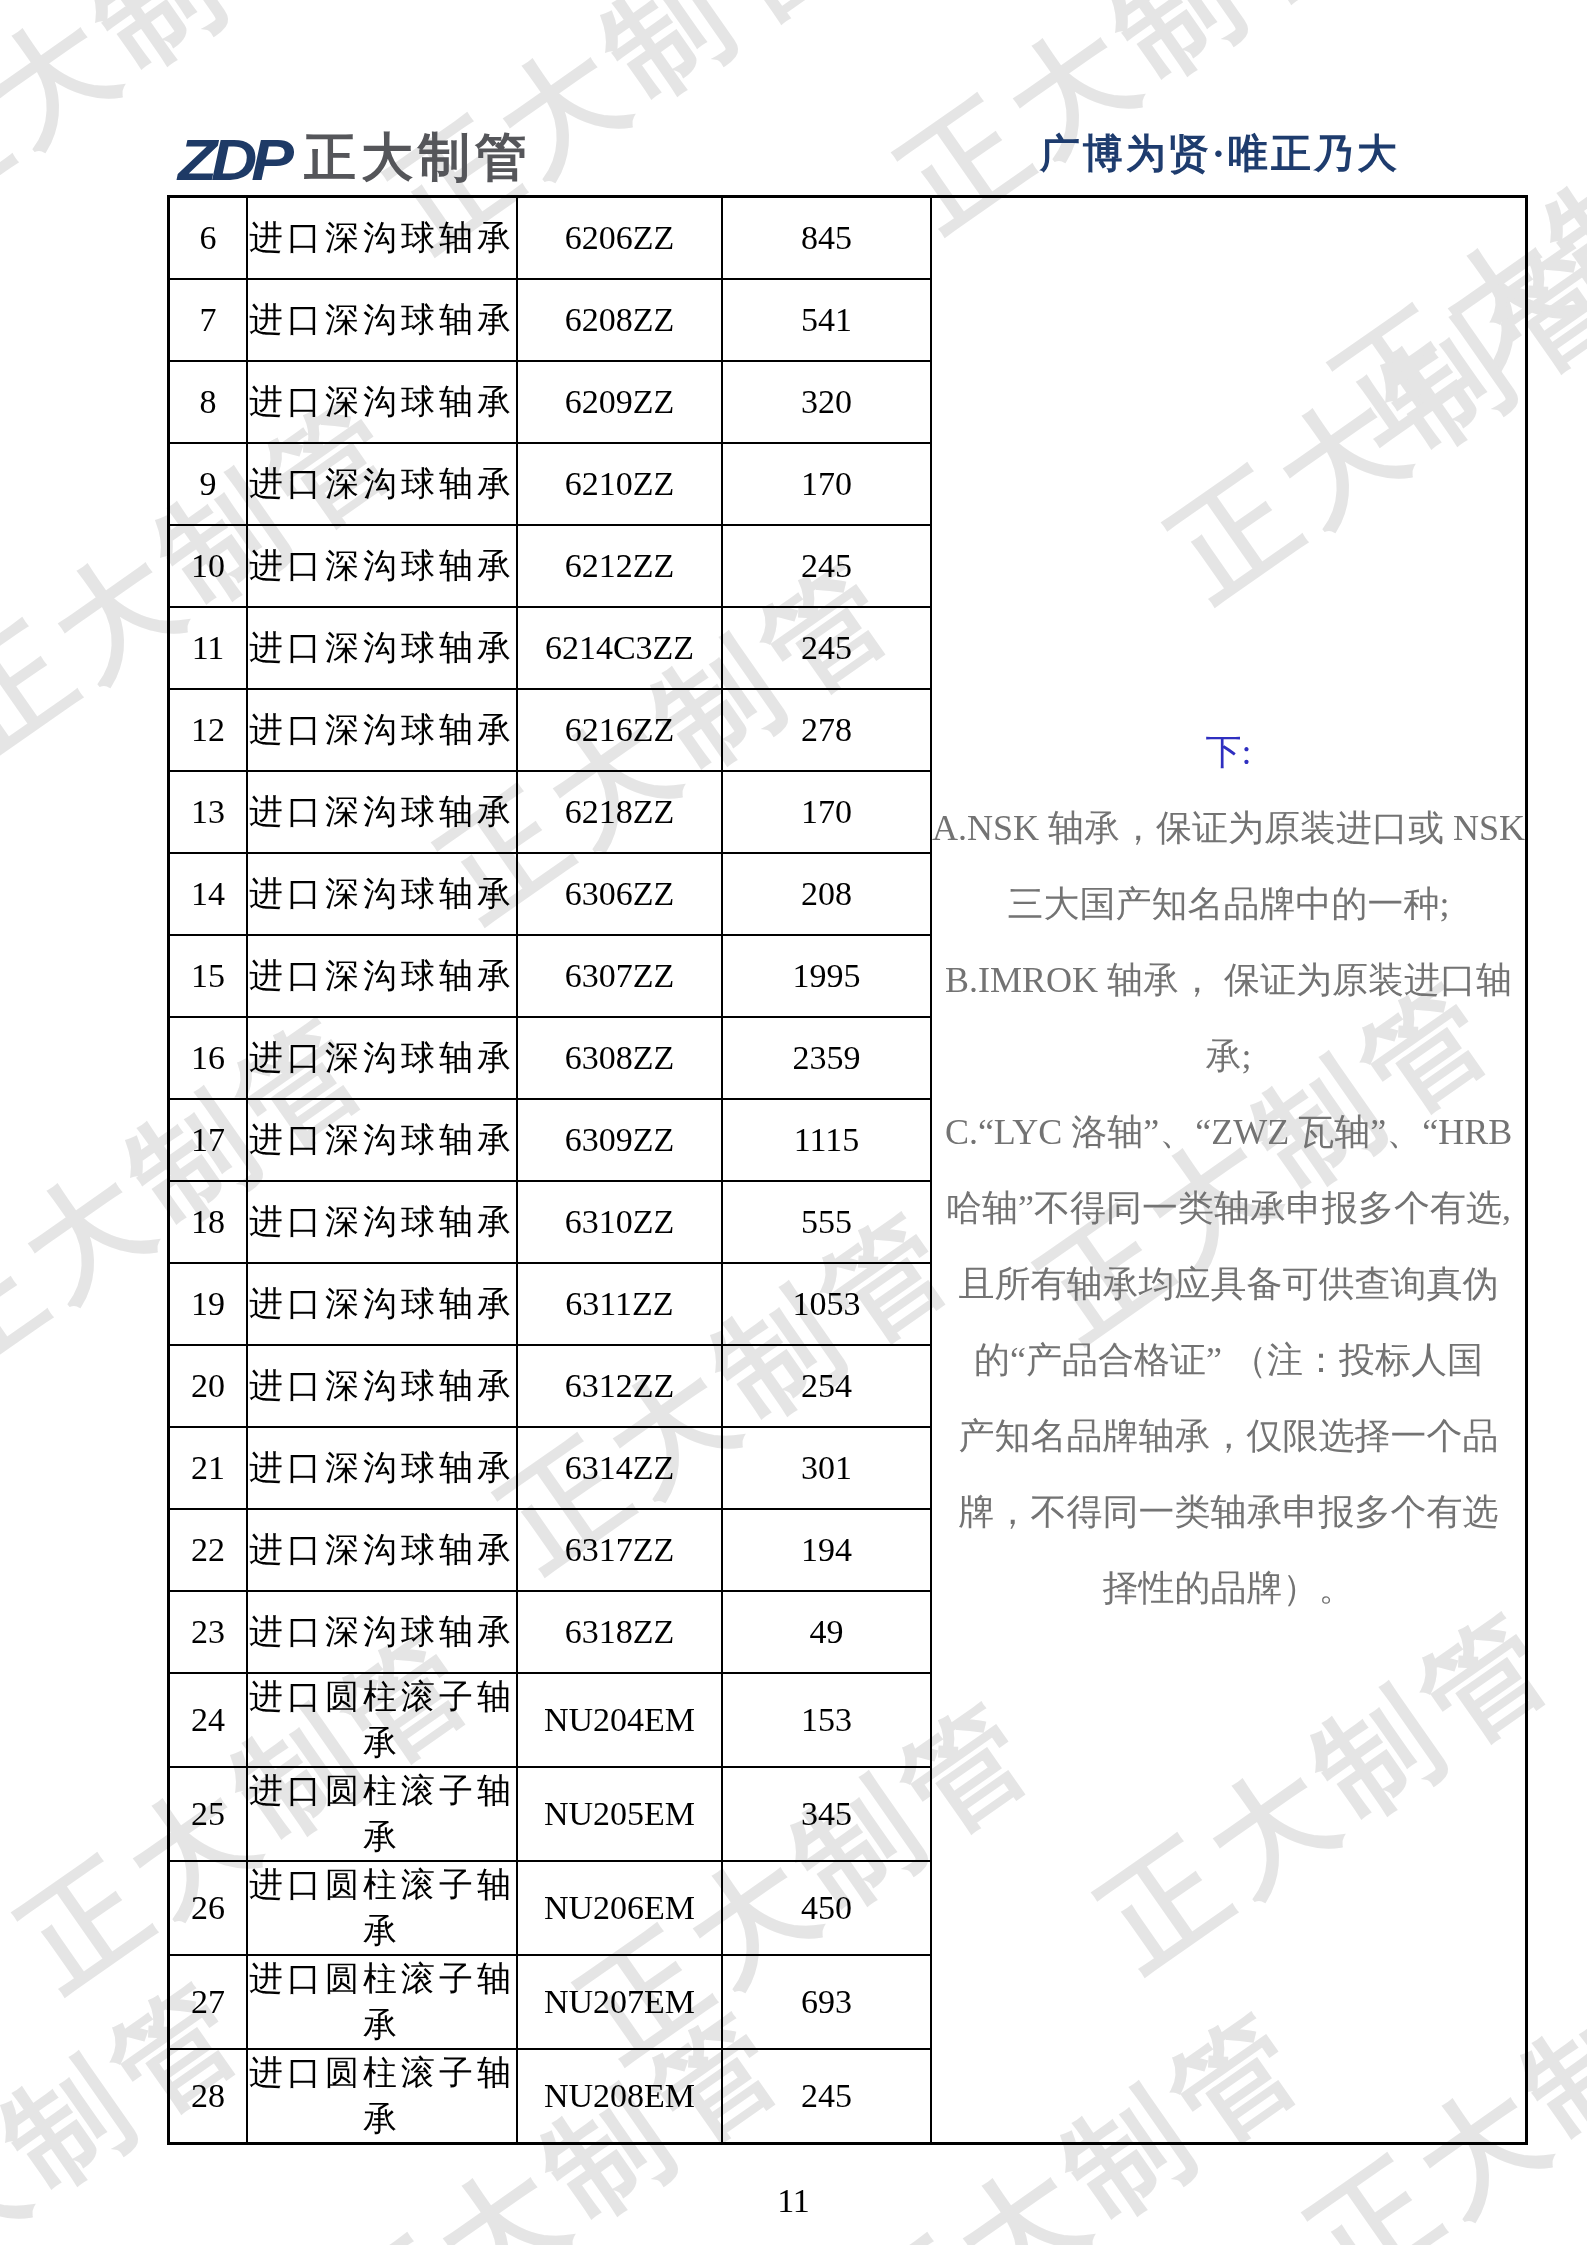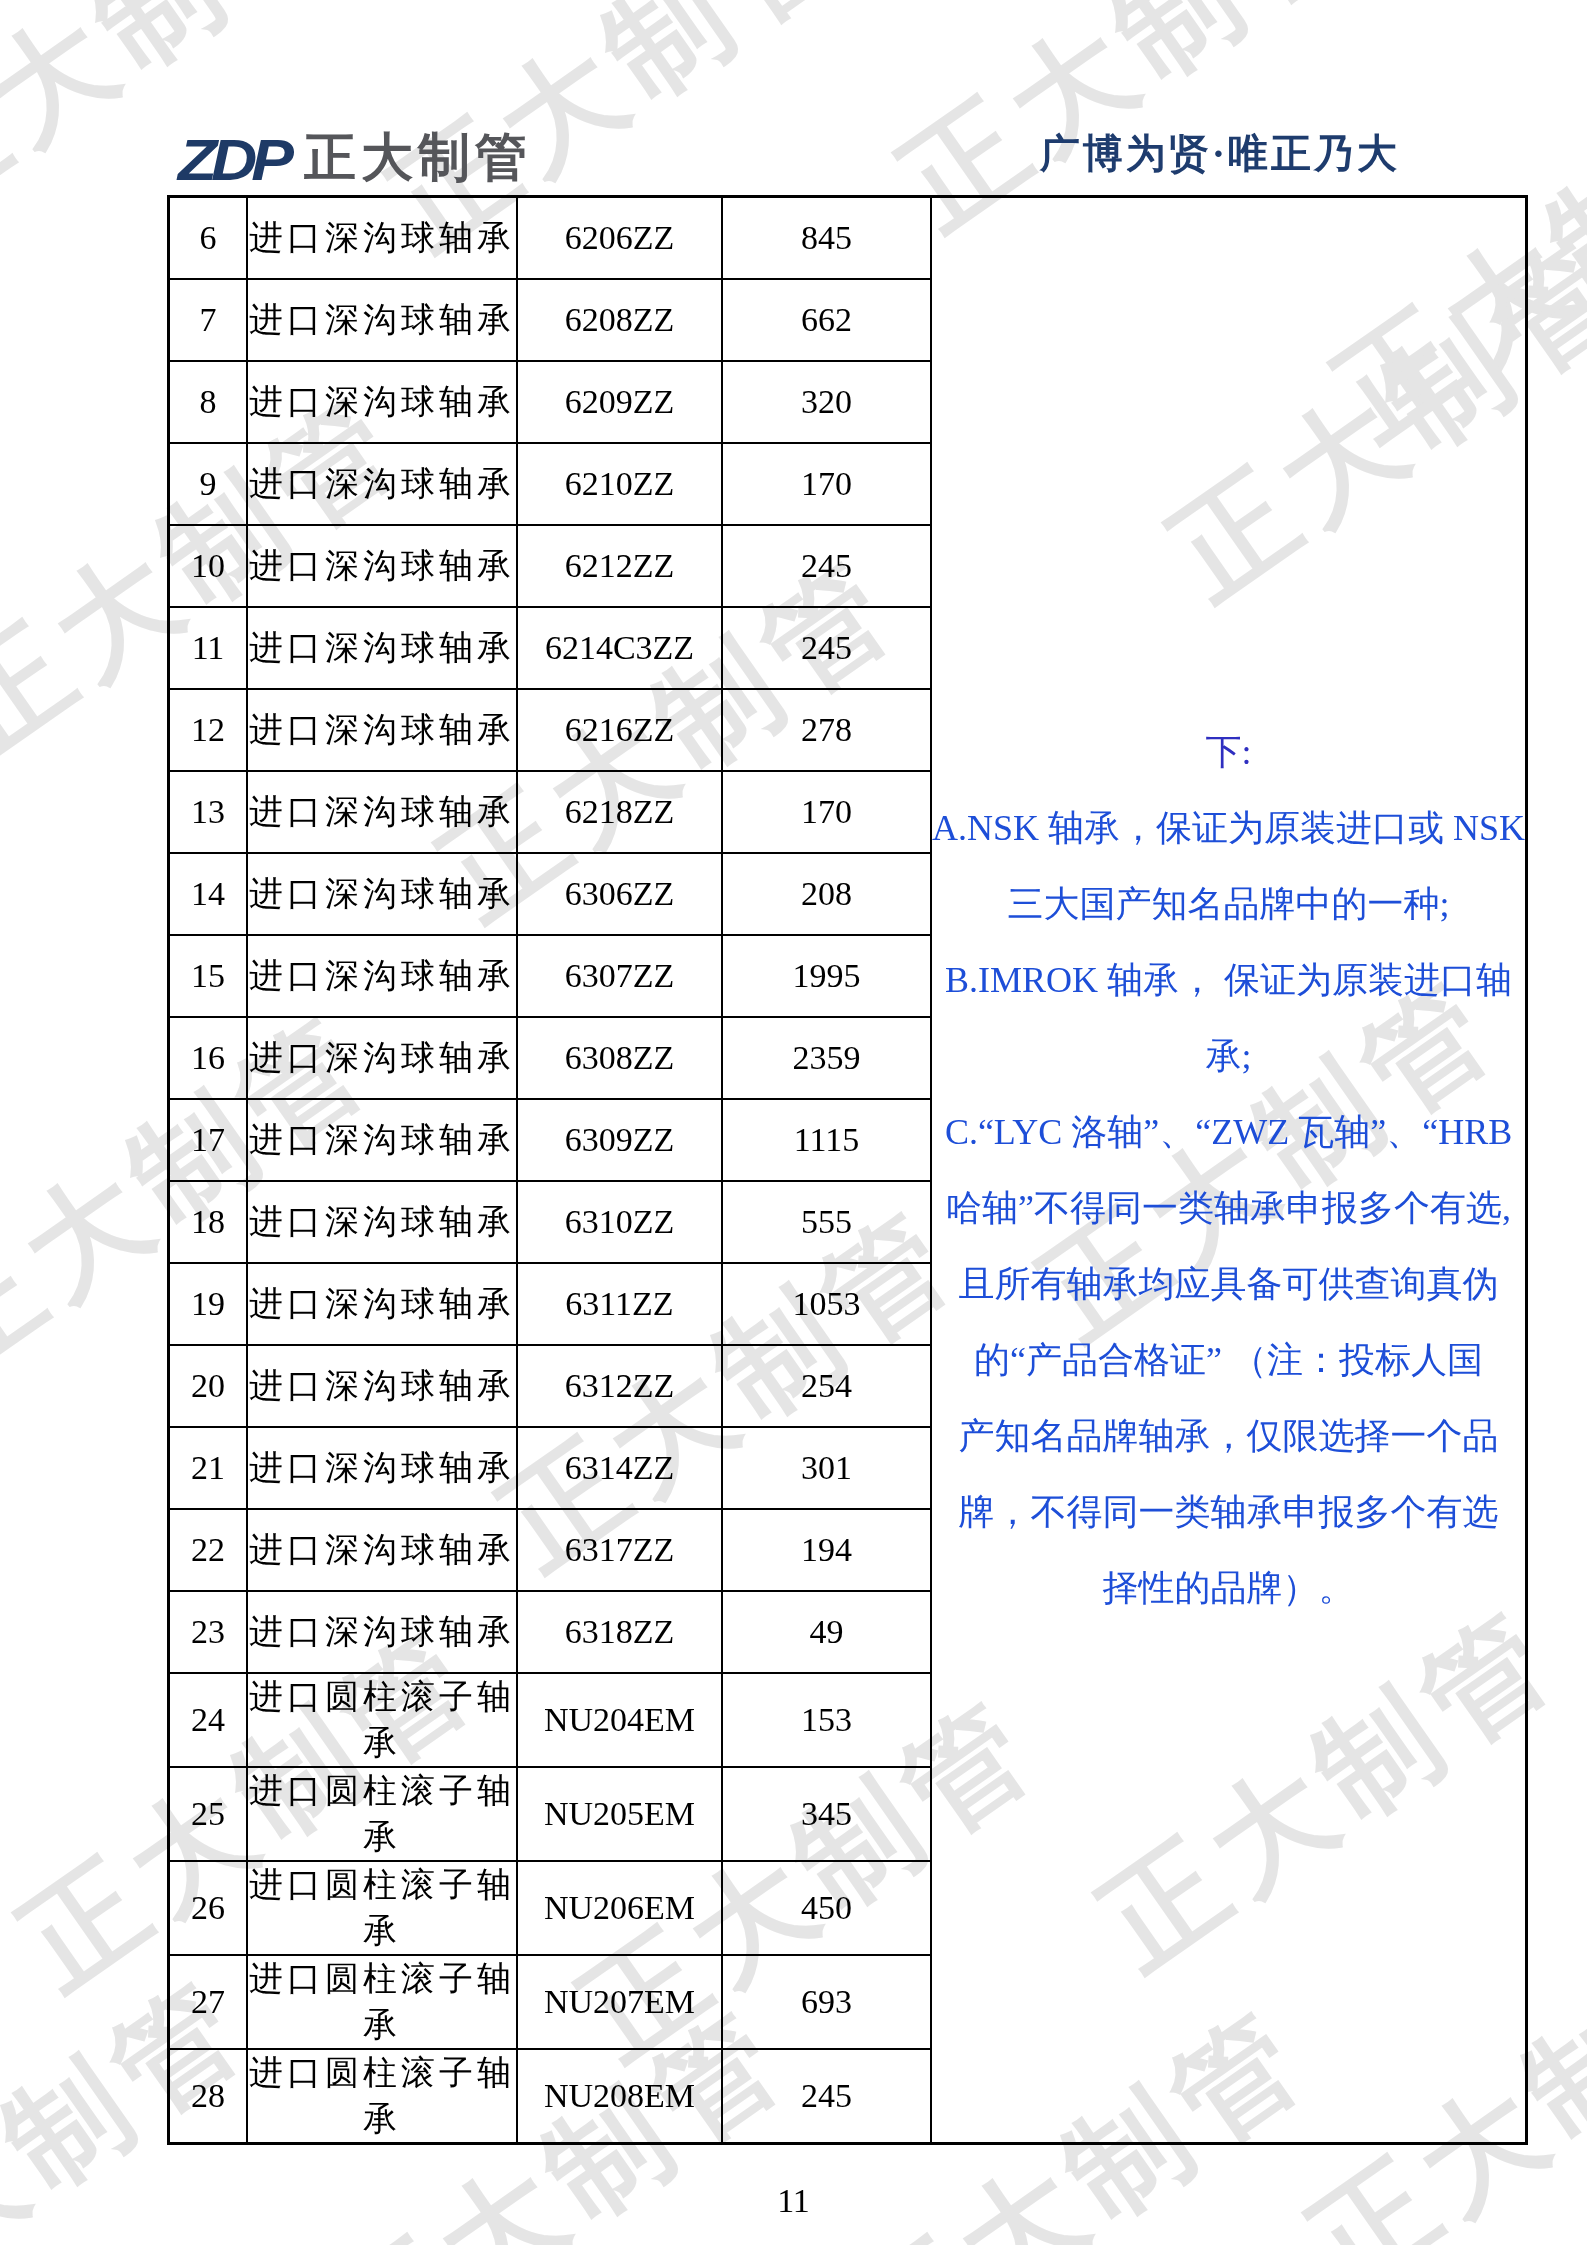--- a/index.html
+++ b/index.html
@@ -54,21 +54,21 @@
   td.c-no{width:76px;}
   td.c-name{width:268px;letter-spacing:4px;margin-top:45px;}
   td.c-model{width:203px;}
   td.c-qty{width:207px;}
   td.note-cell{
     width:516px;vertical-align:top;text-align:left;
     padding:4px 10px 0 24px;
   }
   .note-line{
     font-size:36px;line-height:76px;white-space:nowrap;
-    color:#1d4ed8;
+    color:#737373;
   }
   
   .page-number{
     position:absolute;left:0;top:2182px;width:100%;z-index:1;
     text-align:center;font-size:34px;color:#000;
   }
 </style>
 </head>
 <body>
 
@@ -117,21 +117,21 @@
           <div class="note-line">的“产品合格证” （注：投标人国</div>
           <div class="note-line">产知名品牌轴承，仅限选择一个品</div>
           <div class="note-line">牌，不得同一类轴承申报多个有选</div>
           <div class="note-line">择性的品牌）。</div>
         </td>
       </tr>
       <tr>
         <td class="c-no">7</td>
         <td class="c-name">进口深沟球轴承</td>
         <td class="c-model">6208ZZ</td>
-        <td class="c-qty">662</td>
+        <td class="c-qty">541</td>
       </tr>
       <tr>
         <td class="c-no">8</td>
         <td class="c-name">进口深沟球轴承</td>
         <td class="c-model">6209ZZ</td>
         <td class="c-qty">320</td>
       </tr>
       <tr>
         <td class="c-no">9</td>
         <td class="c-name">进口深沟球轴承</td>

